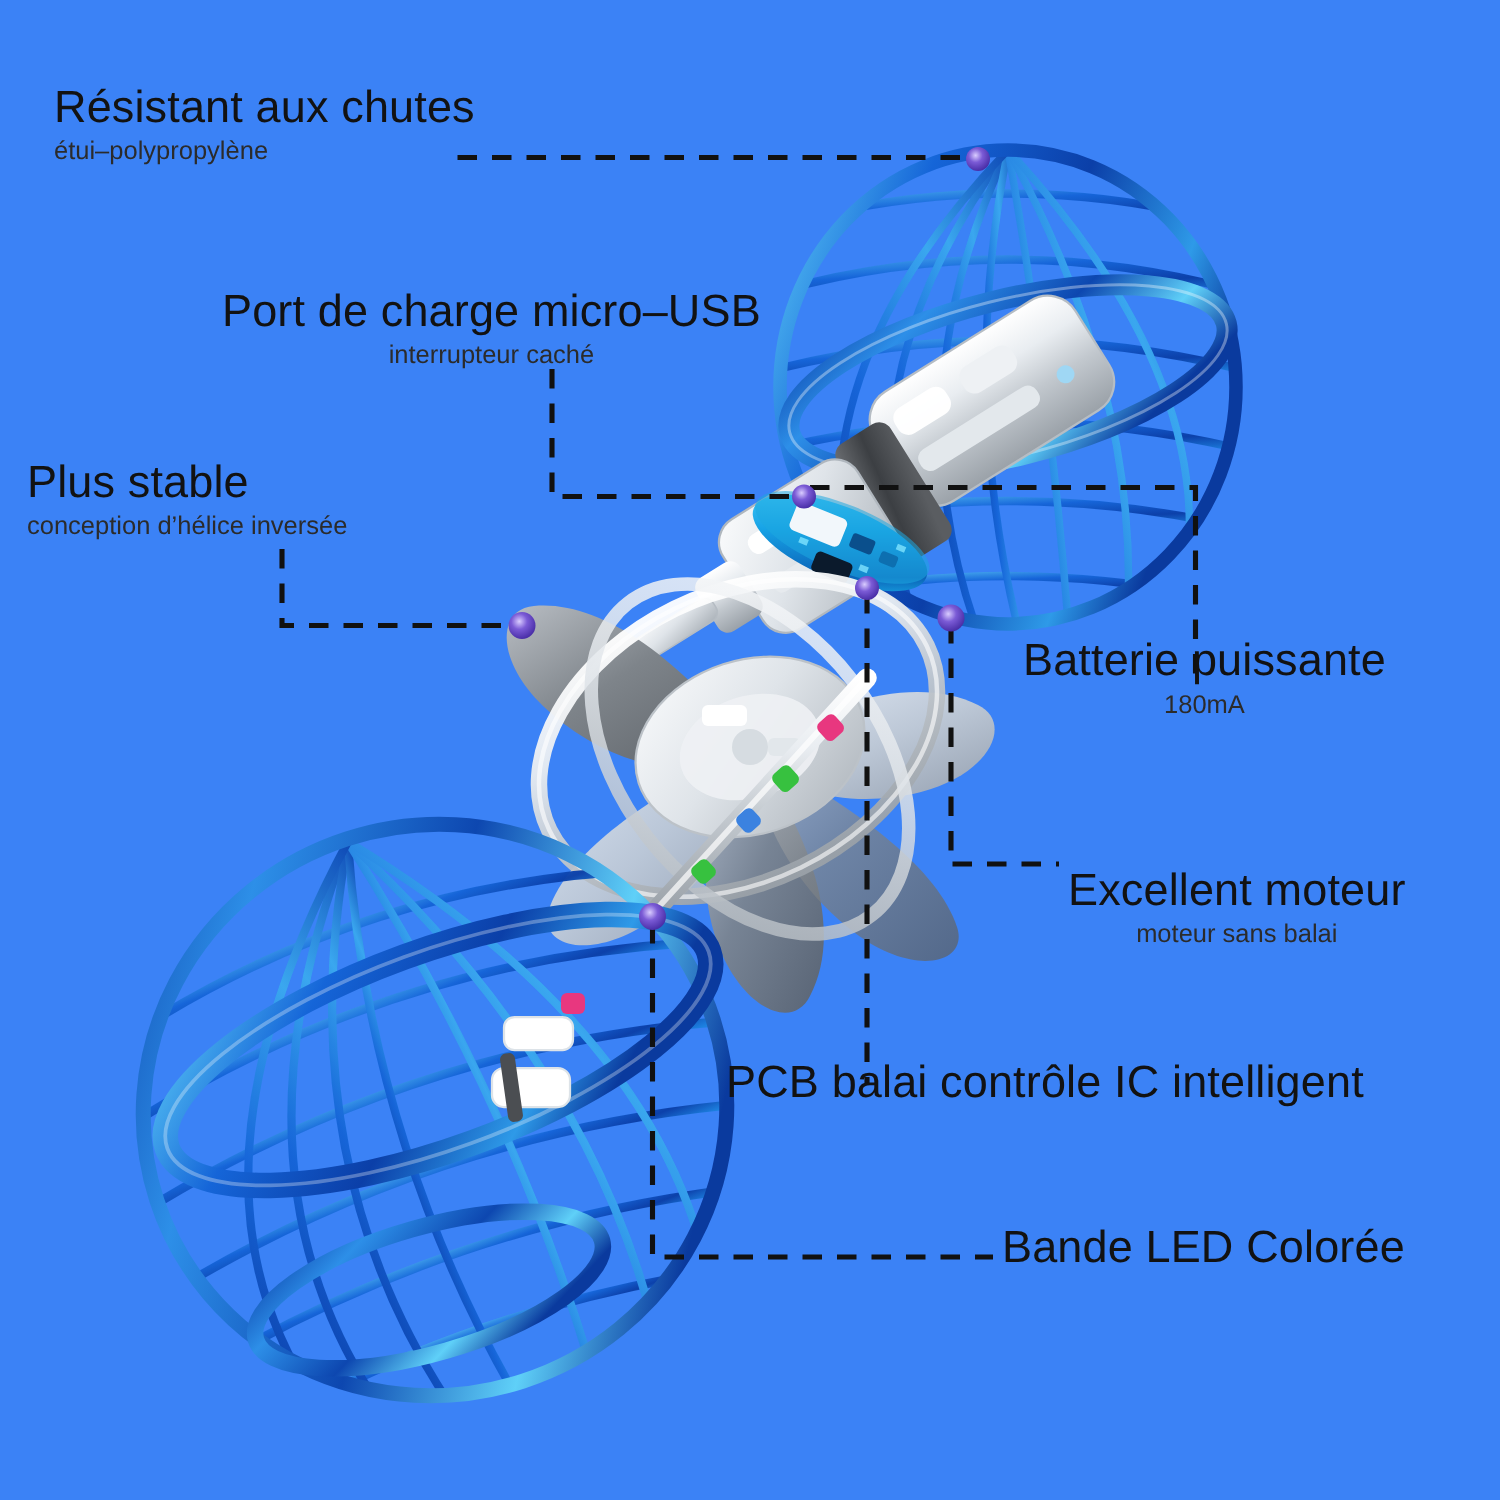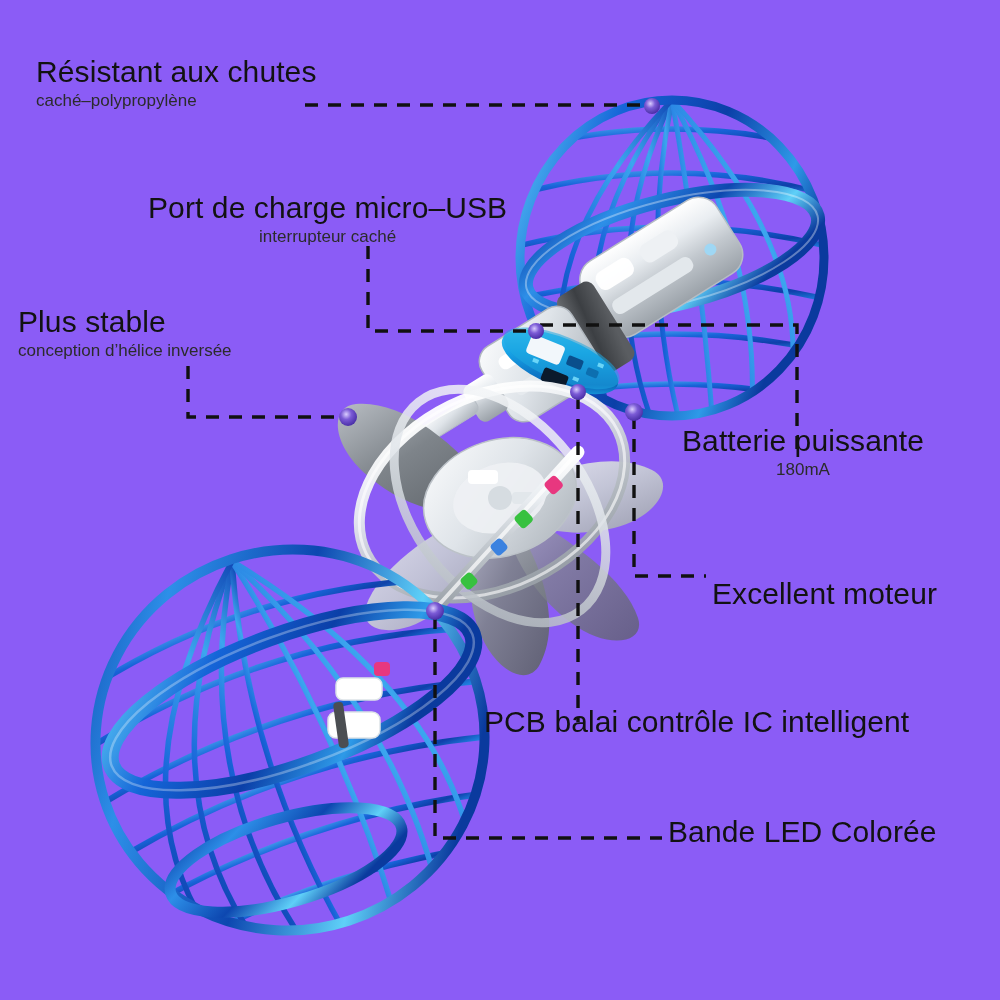--- a/index.html
+++ b/index.html
@@ -3,21 +3,21 @@
 <meta charset="utf-8">
 <title>Flying Ball Infographic</title>
 <style>
   html,body{margin:0;padding:0;background:#fff;}
   body{
     width:1000px;height:1000px;overflow:hidden;
     font-family:"Liberation Sans","DejaVu Sans",sans-serif;
     color:#1a1a1a;
     -webkit-font-smoothing:antialiased;
   }
-  #stage{position:relative;width:1000px;height:1000px;background:#8b5cf6;}
+  #stage{position:relative;width:1000px;height:1000px;background:#3b82f6;}
   #art{position:absolute;left:0;top:0;width:1000px;height:1000px;}
   #overlay{position:absolute;left:0;top:0;width:1000px;height:1000px;}
 
   .callout{position:absolute;white-space:nowrap;}
   .callout .title{
     font-size:30px;font-weight:400;letter-spacing:0.1px;color:#121212;
     line-height:1.05;
   }
   .callout .sub{
     font-size:17px;font-weight:400;color:#2b2b2b;line-height:1.15;
@@ -267,40 +267,41 @@
       <circle cx="652" cy="106" r="8" fill="url(#gNode)"></circle>
       <circle cx="536" cy="331" r="8" fill="url(#gNode)"></circle>
       <circle cx="578" cy="392" r="8" fill="url(#gNode)"></circle>
     </g>
   </svg>
 
   <div id="overlay">
 
     <div class="callout" id="c-drop">
       <div class="title">Résistant aux chutes</div>
-      <div class="sub">caché–polypropylène</div>
+      <div class="sub">étui–polypropylène</div>
     </div>
 
     <div class="callout center" id="c-usb">
       <div class="title">Port de charge micro–USB</div>
       <div class="sub">interrupteur caché</div>
     </div>
 
     <div class="callout" id="c-stable">
       <div class="title">Plus stable</div>
       <div class="sub">conception d’hélice inversée</div>
     </div>
 
     <div class="callout center" id="c-batt">
       <div class="title">Batterie puissante</div>
       <div class="sub">180mA</div>
     </div>
 
     <div class="callout center" id="c-motor">
       <div class="title">Excellent moteur</div>
+      <div class="sub">moteur sans balai</div>
     </div>
 
     <div class="callout" id="c-pcb">
       <div class="title">PCB balai contrôle IC intelligent</div>
     </div>
 
     <div class="callout" id="c-led">
       <div class="title">Bande LED Colorée</div>
     </div>
 

